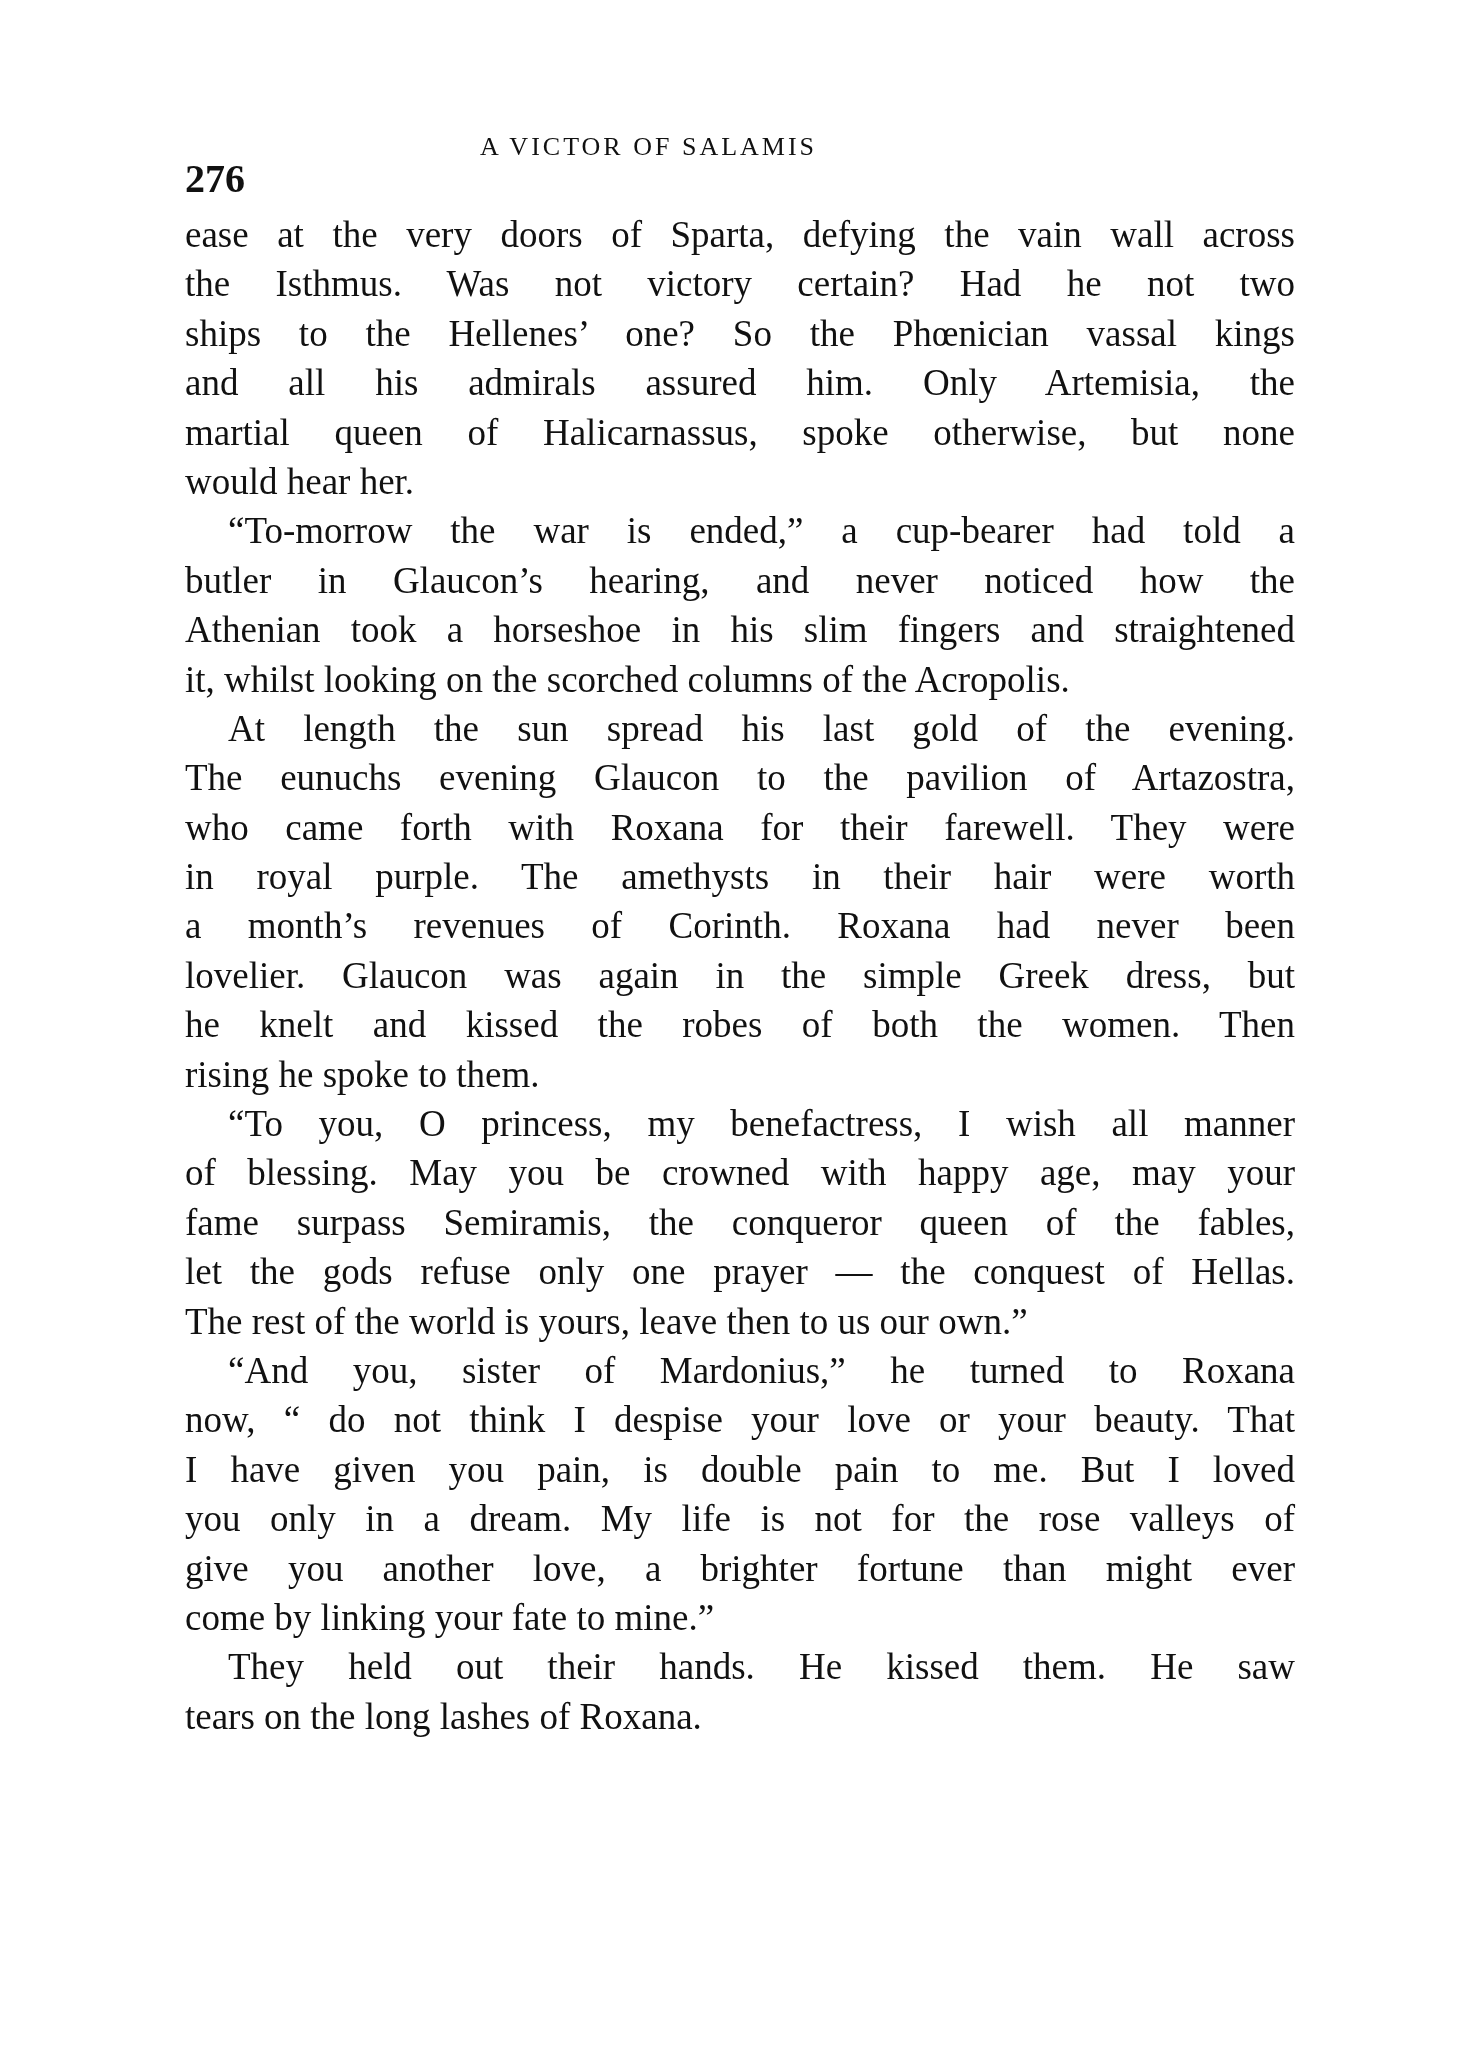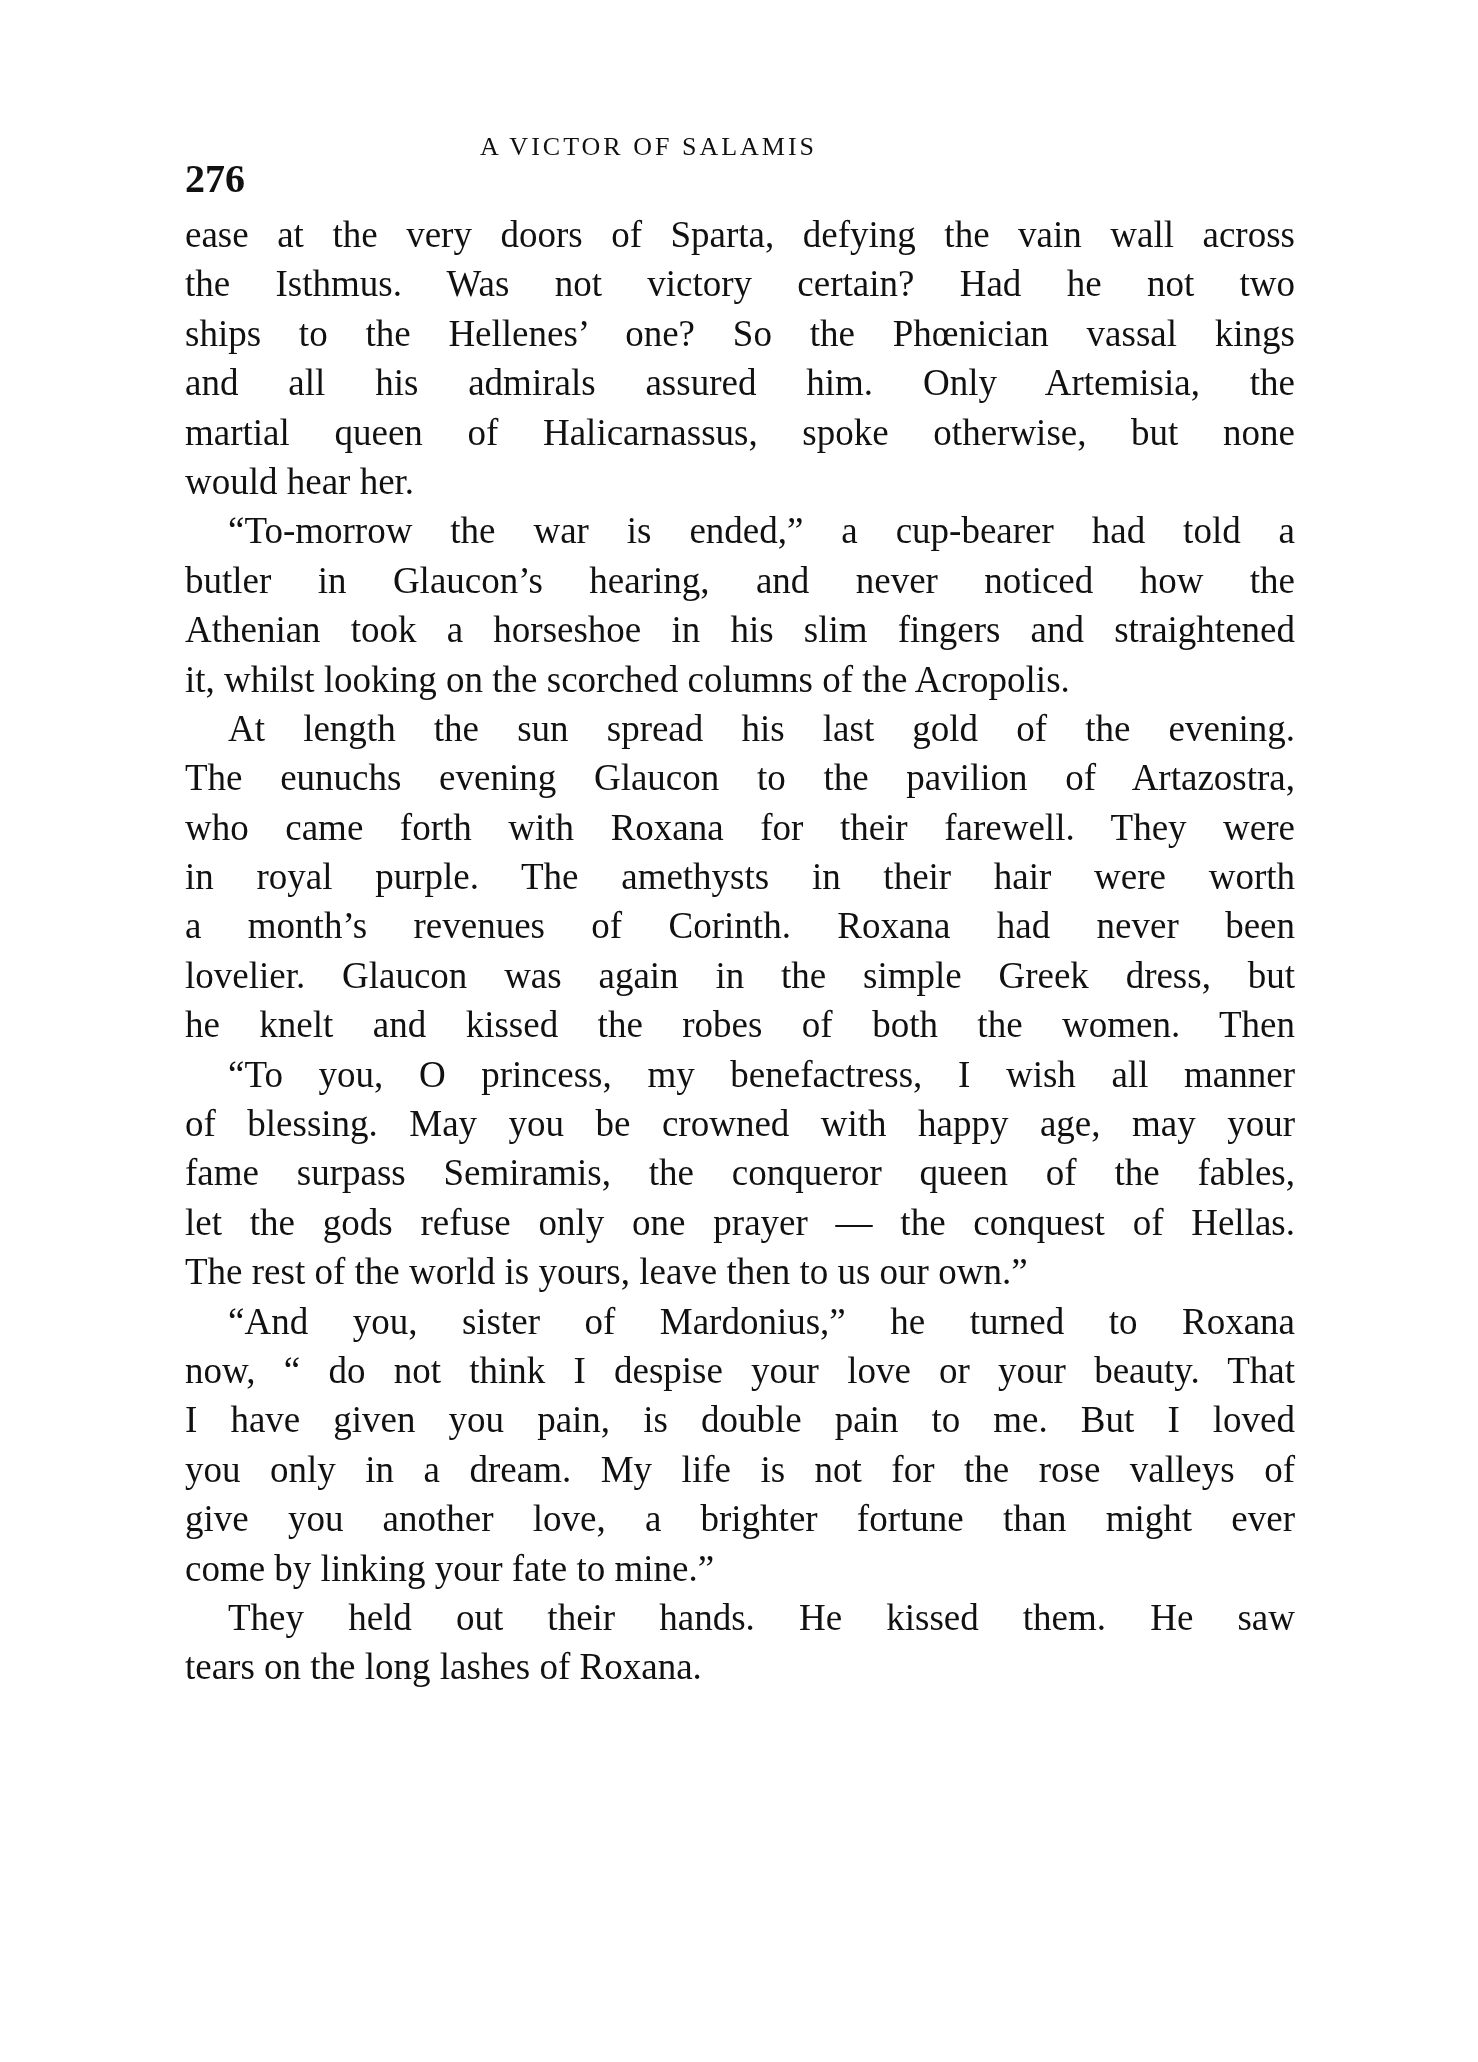--- a/index.html
+++ b/index.html
@@ -37,20 +37,21 @@
         <div class="line last">it, whilst looking on the scorched columns of the Acropolis.</div>
       </div>
       <div>
         <div class="line indent">At length the sun spread his last gold of the evening.</div>
         <div class="line">The eunuchs evening Glaucon to the pavilion of Artazostra,</div>
         <div class="line">who came forth with Roxana for their farewell.  They were</div>
         <div class="line">in royal purple.  The amethysts in their hair were worth</div>
         <div class="line">a month’s revenues of Corinth.  Roxana had never been</div>
         <div class="line">lovelier.  Glaucon was again in the simple Greek dress, but</div>
         <div class="line">he knelt and kissed the robes of both the women.  Then</div>
+        <div class="line last">rising he spoke to them.</div>
       </div>
       <div>
         <div class="line indent">“To you, O princess, my benefactress, I wish all manner</div>
         <div class="line">of blessing.  May you be crowned with happy age, may your</div>
         <div class="line">fame surpass Semiramis, the conqueror queen of the fables,</div>
         <div class="line">let the gods refuse only one prayer — the conquest of Hellas.</div>
         <div class="line last">The rest of the world is yours, leave then to us our own.”</div>
       </div>
       <div>
         <div class="line indent">“And you, sister of Mardonius,” he turned to Roxana</div>

